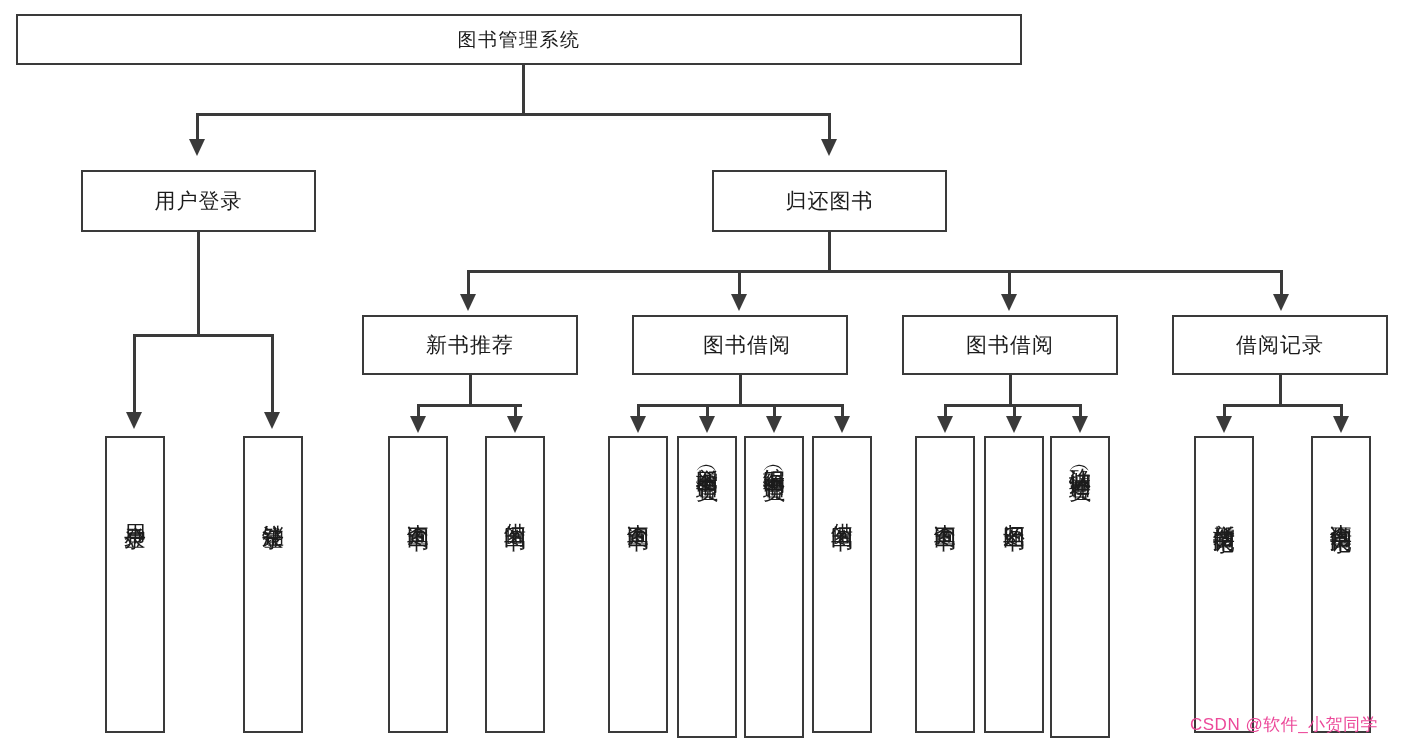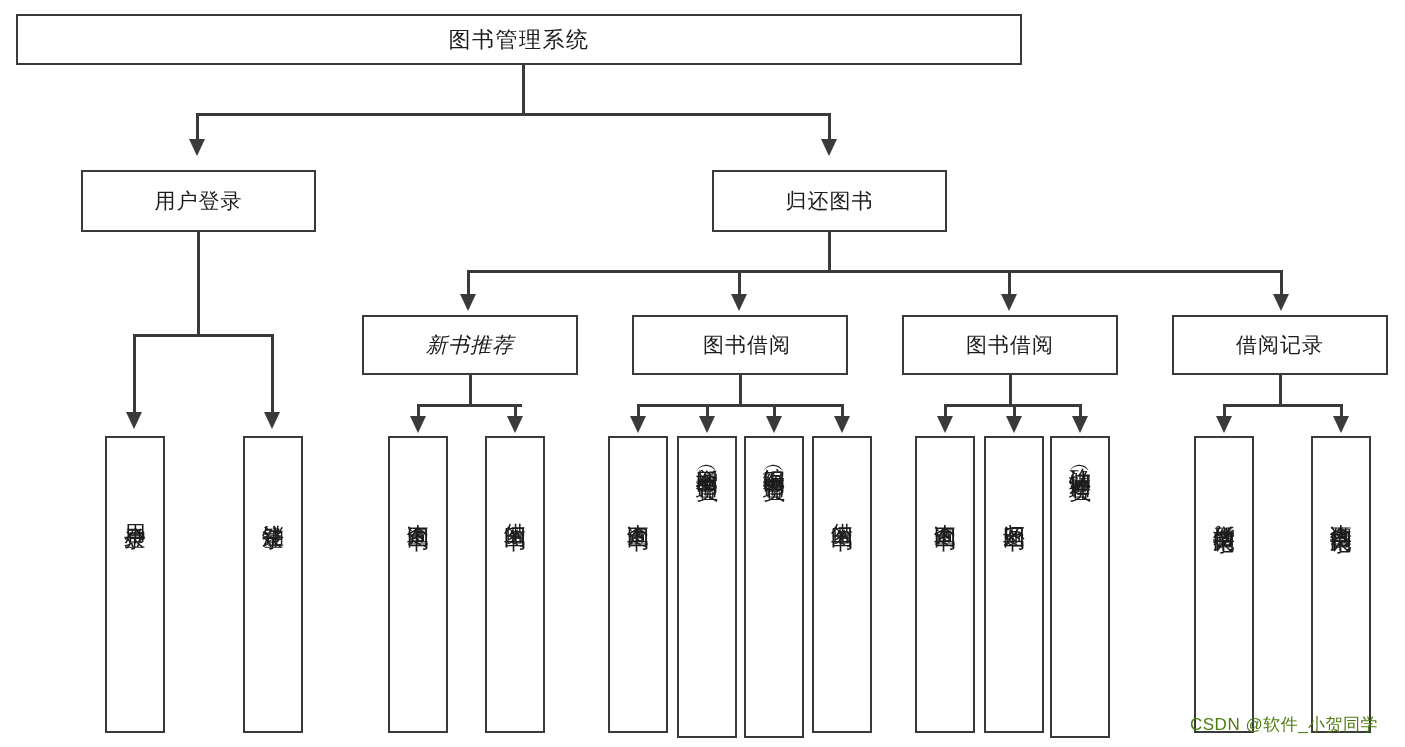--- a/index.html
+++ b/index.html
@@ -26,21 +26,21 @@
     display: flex;
     align-items: center;
     justify-content: center;
     color: #1c1c1c;
   }
   .node.h-label {
     font-size: 21px;
     letter-spacing: 1px;
   }
   .node.root {
-    font-size: 22px;
+    font-size: 19px;
     letter-spacing: 1.5px;
   }
   .node.leaf {
     align-items: flex-start;
     justify-content: center;
     padding-top: 10px;
   }
   .vtext {
     writing-mode: vertical-rl;
     text-orientation: upright;
@@ -65,21 +65,21 @@
     width: 0;
     height: 0;
     border-left: 8px solid transparent;
     border-right: 8px solid transparent;
     border-top: 17px solid #3a3a3a;
   }
   
   .watermark {
     position: absolute;
     font-size: 17px;
-    color: #4d7c0f;
+    color: #ec4899;
     white-space: nowrap;
     letter-spacing: 0.5px;
   }
 </style>
 </head>
 <body>
 
 <div id="canvas">
 
   <div class="node root" style="left:16px; top:14px; width:1006px; height:51px;">
@@ -113,21 +113,21 @@
   <div class="conn-h" style="left:467px; top:270px; width:816px; height:2.5px;"></div>
   <div class="conn-v" style="left:467px; top:270px; height:26px;"></div>
   <div class="arrow" style="left:460px; top:294px;"></div>
   <div class="conn-v" style="left:738px; top:270px; height:26px;"></div>
   <div class="arrow" style="left:731px; top:294px;"></div>
   <div class="conn-v" style="left:1008px; top:270px; height:26px;"></div>
   <div class="arrow" style="left:1001px; top:294px;"></div>
   <div class="conn-v" style="left:1280px; top:270px; height:26px;"></div>
   <div class="arrow" style="left:1273px; top:294px;"></div>
 
-  <div class="node h-label" style="left:362px; top:315px; width:216px; height:60px;font-style:italic;">
+  <div class="node h-label" style="left:362px; top:315px; width:216px; height:60px;">
     <span>新书推荐</span>
   </div>
   <div class="node h-label" style="left:632px; top:315px; width:216px; height:60px;padding-left:14px;">
     <span>图书借阅</span>
   </div>
   <div class="node h-label" style="left:902px; top:315px; width:216px; height:60px;">
     <span>图书借阅</span>
   </div>
   <div class="node h-label" style="left:1172px; top:315px; width:216px; height:60px;">
     <span>借阅记录</span>

